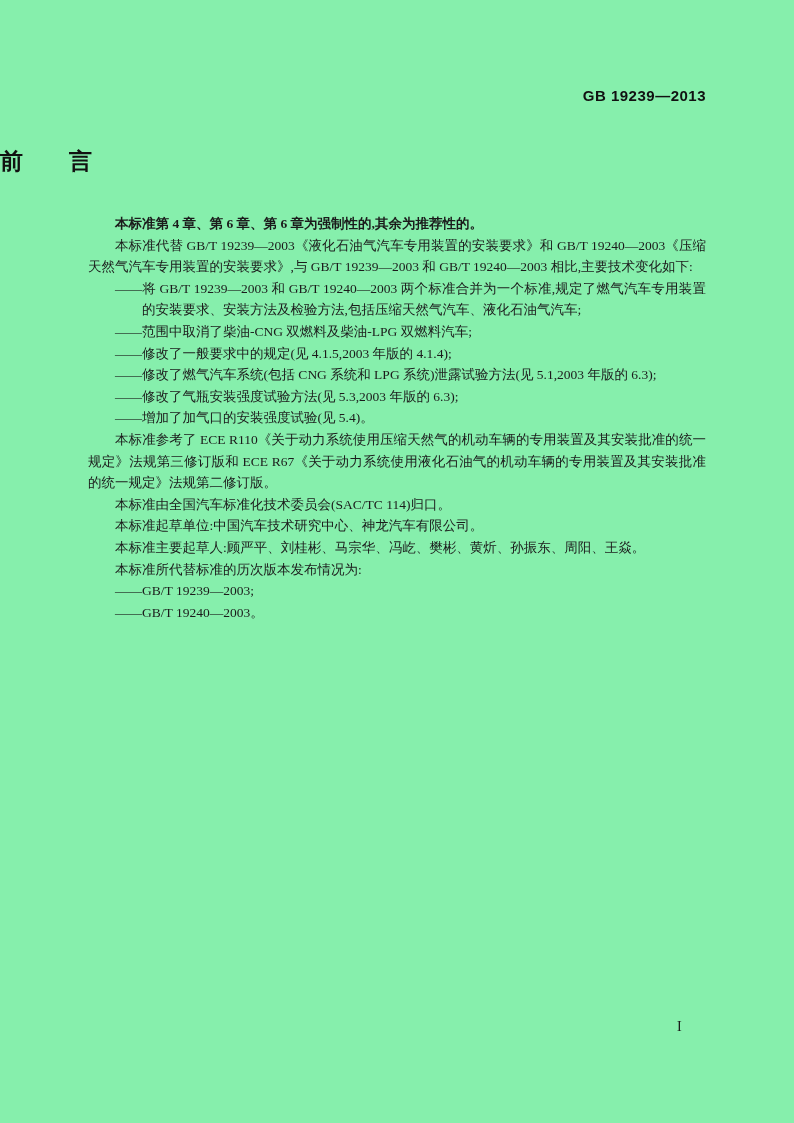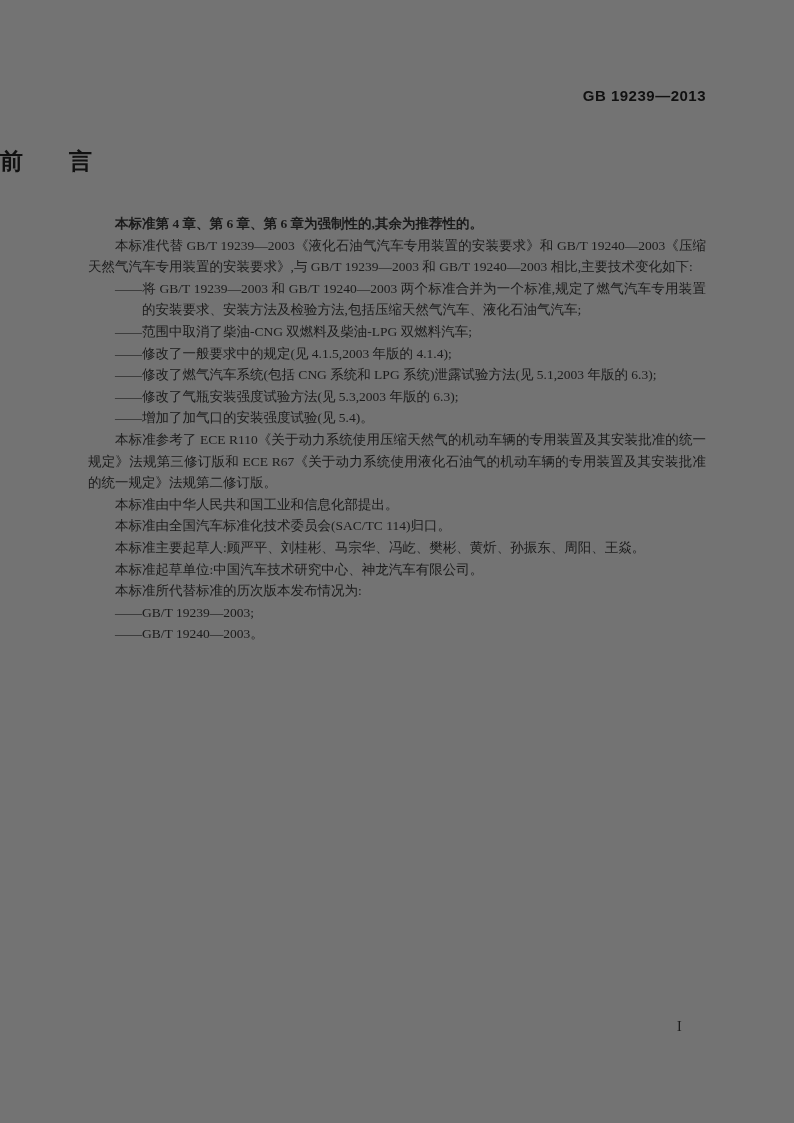--- a/index.html
+++ b/index.html
@@ -1,20 +1,20 @@
 <!DOCTYPE html>
 <html><head>
 <meta charset="utf-8">
 <style>
   html, body { margin: 0; padding: 0; background: #ffffff; }
   .page {
     position: relative;
     width: 794px;
     height: 1123px;
-    background: #737373;
+    background: #86efac;
     font-family: "Liberation Serif", serif;
     color: #1b1b1b;
     overflow: hidden;
   }
   .header {
     position: absolute;
     top: 87px;
     right: 88px;
     font-family: "Liberation Sans", sans-serif;
     font-weight: bold;
@@ -66,24 +66,23 @@
   <div class="body-block">
     <p class="indent bold">本标准第 4 章、第 6 章、第 6 章为强制性的,其余为推荐性的。</p>
     <p class="indent">本标准代替 GB/T 19239—2003《液化石油气汽车专用装置的安装要求》和 GB/T 19240—2003《压缩天然气汽车专用装置的安装要求》,与 GB/T 19239—2003 和 GB/T 19240—2003 相比,主要技术变化如下:</p>
     <p class="hang">——将 GB/T 19239—2003 和 GB/T 19240—2003 两个标准合并为一个标准,规定了燃气汽车专用装置的安装要求、安装方法及检验方法,包括压缩天然气汽车、液化石油气汽车;</p>
     <p class="hang">——范围中取消了柴油-CNG 双燃料及柴油-LPG 双燃料汽车;</p>
     <p class="hang">——修改了一般要求中的规定(见 4.1.5,2003 年版的 4.1.4);</p>
     <p class="hang">——修改了燃气汽车系统(包括 CNG 系统和 LPG 系统)泄露试验方法(见 5.1,2003 年版的 6.3);</p>
     <p class="hang">——修改了气瓶安装强度试验方法(见 5.3,2003 年版的 6.3);</p>
     <p class="hang">——增加了加气口的安装强度试验(见 5.4)。</p>
     <p class="indent">本标准参考了 ECE R110《关于动力系统使用压缩天然气的机动车辆的专用装置及其安装批准的统一规定》法规第三修订版和 ECE R67《关于动力系统使用液化石油气的机动车辆的专用装置及其安装批准的统一规定》法规第二修订版。</p>
-    <p class="indent">本标准由中华人民共和国工业和信息化部提出。</p>
     <p class="indent">本标准由全国汽车标准化技术委员会(SAC/TC 114)归口。</p>
+    <p class="indent">本标准起草单位:中国汽车技术研究中心、神龙汽车有限公司。</p>
     <p class="indent">本标准主要起草人:顾严平、刘桂彬、马宗华、冯屹、樊彬、黄炘、孙振东、周阳、王焱。</p>
-    <p class="indent">本标准起草单位:中国汽车技术研究中心、神龙汽车有限公司。</p>
     <p class="indent">本标准所代替标准的历次版本发布情况为:</p>
     <p class="hang">——GB/T 19239—2003;</p>
     <p class="hang">——GB/T 19240—2003。</p>
   </div>
 
   <div class="page-number">I</div>
 
 </div>
 
 </body></html>

